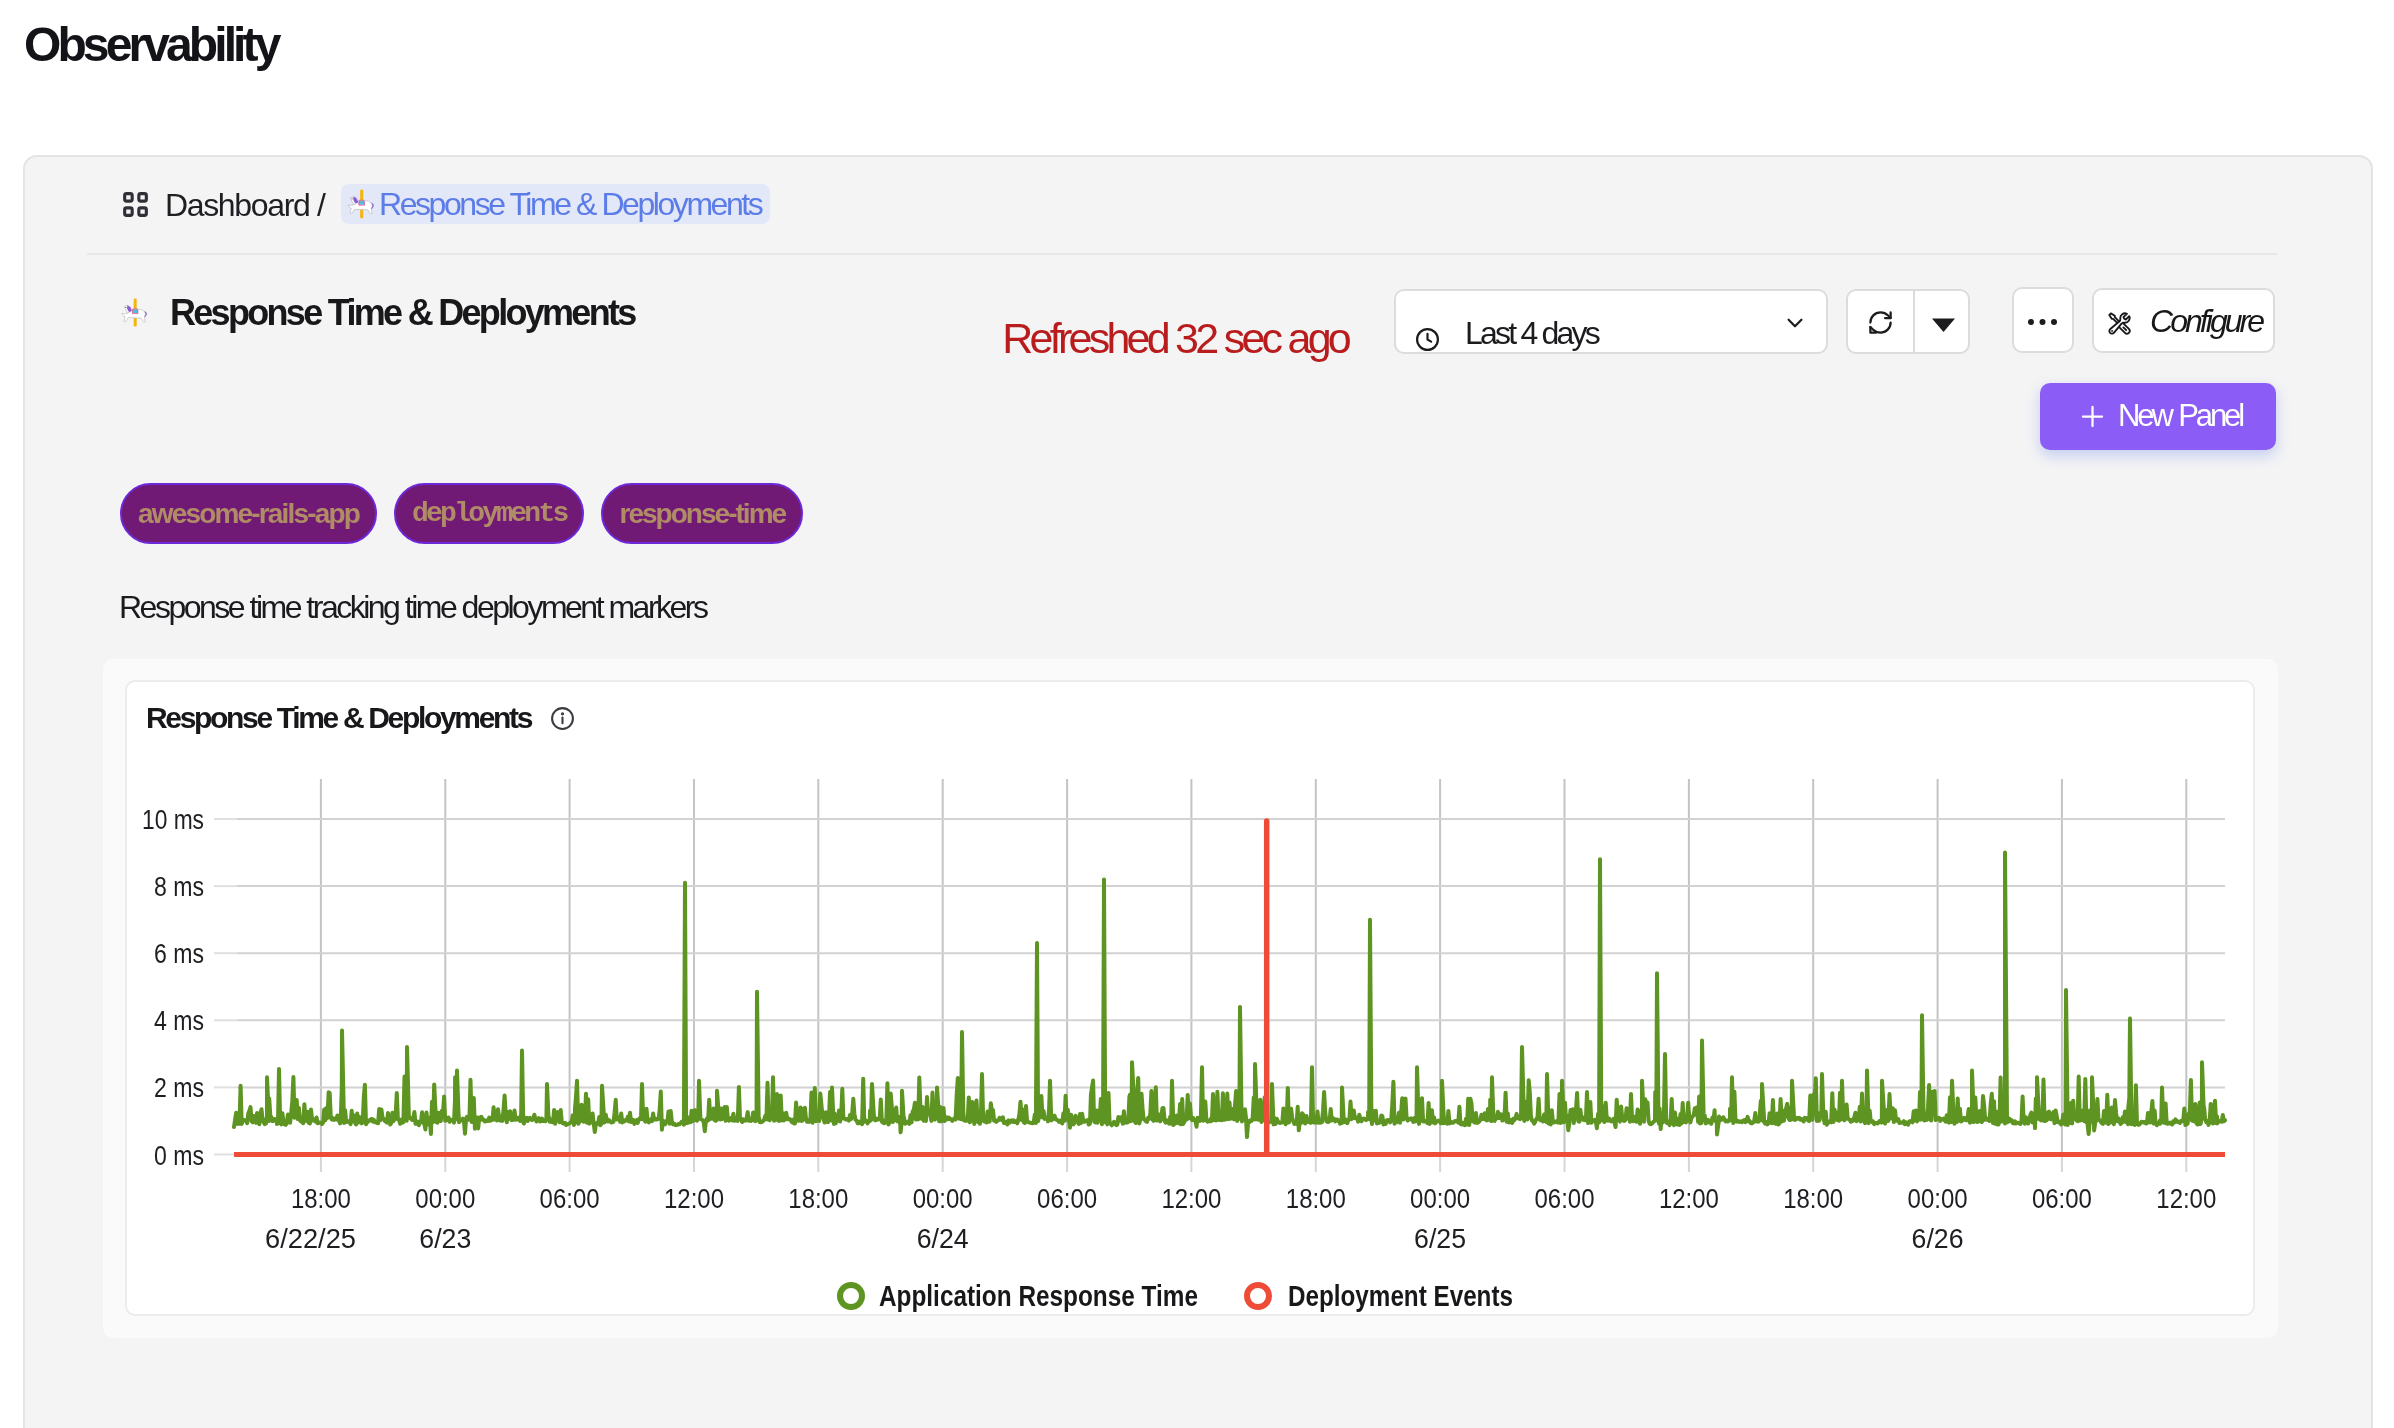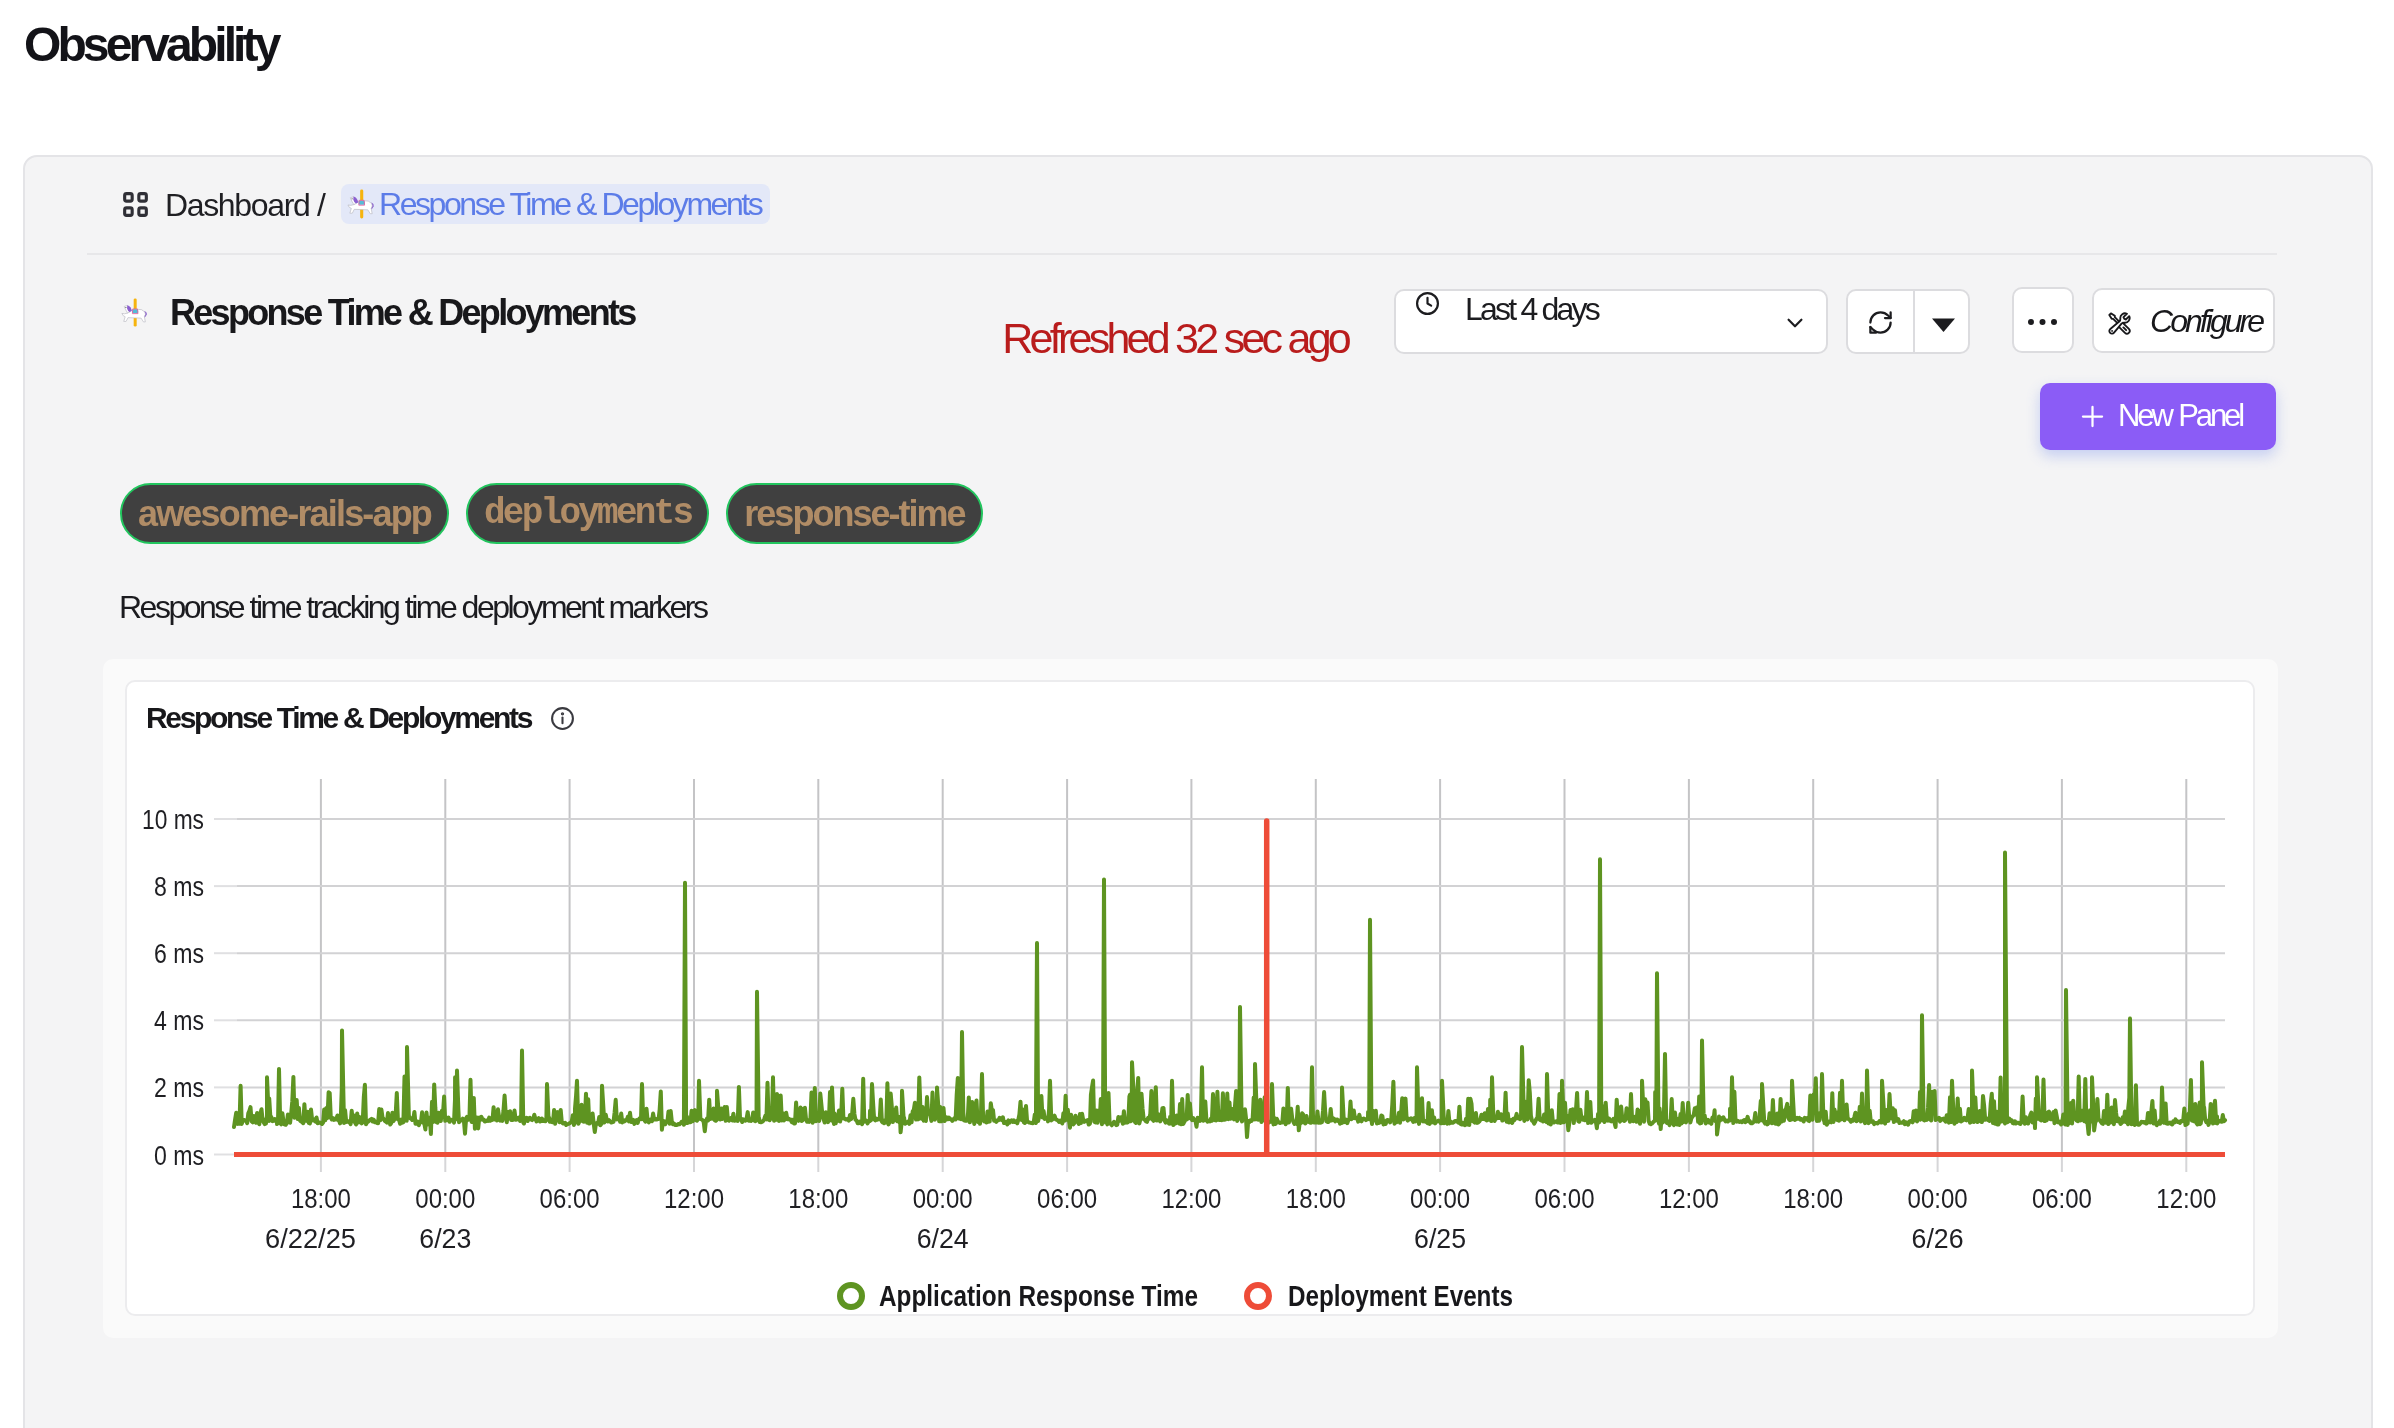--- a/index.html
+++ b/index.html
@@ -14,37 +14,37 @@
 .crumblink { position:absolute; left:316px; top:27px; width:429px; height:40px;
   background:#e3e8f8; border-radius:8px; display:flex; align-items:center;
   font-size:32px; color:#5c7ce8; letter-spacing:-2.44px; }
 .crumblink svg { margin:0 2px 0 5px; }
 .divider { position:absolute; left:62px; top:95.5px; width:2190px; height:2px; background:#e7e7e9; }
 
 .horse2 { position:absolute; left:95px; top:140px; }
 .paneltitle { position:absolute; left:145px; top:135px; font-size:36px; font-weight:bold; color:#18181b; letter-spacing:-2.7px; }
 .refreshed { position:absolute; top:157px; left:800px; width:523px; font-size:43px; color:#b91c1c; text-align:right; letter-spacing:-3.75px; white-space:nowrap; }
 .dd { position:absolute; left:1369px; top:131.5px; width:434px; height:65px; background:#fff;
-  border:2px solid #dcdcdf; border-radius:10px; display:flex; align-items:flex-start; }
+  border:2px solid #dcdcdf; border-radius:10px; display:flex; align-items:flex-end; }
 .dd .ddtext { font-size:32px; color:#1c1c1f; margin-left:25px; letter-spacing:-2.79px;}
 .btngroup { position:absolute; left:1821px; top:131.5px; width:124px; height:65px; background:#fff;
   border:2px solid #dcdcdf; border-radius:10px; }
 .btngroup .sep { position:absolute; left:64.5px; top:0; width:2px; height:61px; background:#dcdcdf; }
 .dotsbtn { position:absolute; left:1987px; top:130px; width:62px; height:66px; background:#fff;
   border:2px solid #dcdcdf; border-radius:10px; }
 .cfgbtn { position:absolute; left:2067px; top:131px; width:183px; height:65px; background:#fff;
   border:2px solid #dcdcdf; border-radius:10px; }
 .cfgbtn span { position:absolute; left:56px; top:13px; font-size:32px; color:#18181b; font-weight:500; letter-spacing:-2.96px;font-style:italic;}
 .newpanel { position:absolute; left:2015px; top:226px; width:236px; height:67px; background:#8b5cf6;
   border-radius:10px; box-shadow:0 6px 14px rgba(74,108,235,0.28); }
 .newpanel span { position:absolute; left:78px; top:15px; color:#fff; font-size:31px; font-weight:500; letter-spacing:-3.1px; word-spacing:2px;}
 
 .tags { position:absolute; left:95px; top:326px; display:flex; gap:17px; }
-.tag { height:61px; border-radius:31px; background:#404040; border:2px solid #22c55e;
-  color:#b08c66; font-size:36px; font-weight:600; display:flex; align-items:center;
+.tag { height:61px; border-radius:31px; background:#701a75; border:2px solid #6d28d9;
+  color:#b08c66; font-size:28px; font-weight:600; display:flex; align-items:center;
   padding:0 16px; }
 .tag.t1 { letter-spacing:-1.83px; } .tag.t2 { letter-spacing:-2.76px;font-family:Liberation Mono, monospace; } .tag.t3 { letter-spacing:-1.98px; }
 .desc { position:absolute; left:94px; top:432px; font-size:32px; color:#1b1b1f; letter-spacing:-2.5px;}
 
 .chartzone { position:absolute; left:78px; top:502px; width:2175px; height:679px; background:#fafafa; border-radius:10px;}
 .chartcard { position:absolute; left:100px; top:523px; width:2130px; height:636px; background:#fff;
   border:2px solid #ececee; border-radius:10px; }
 .charttitle { position:absolute; left:19px; top:19px; font-size:30px; font-weight:bold;
   color:#18181b; letter-spacing:-2.33px; }
 .infoicon { position:absolute; left:423px; top:24px; }

